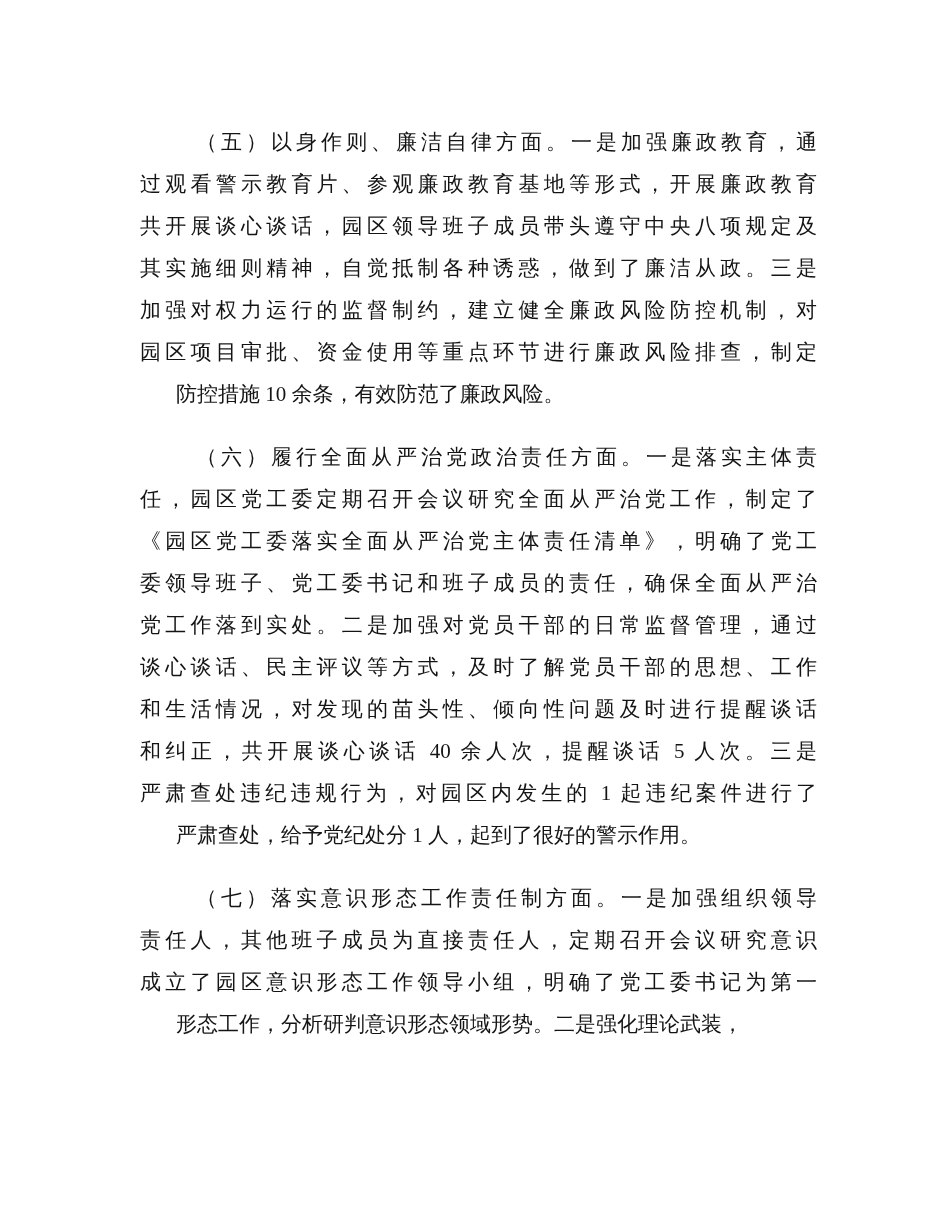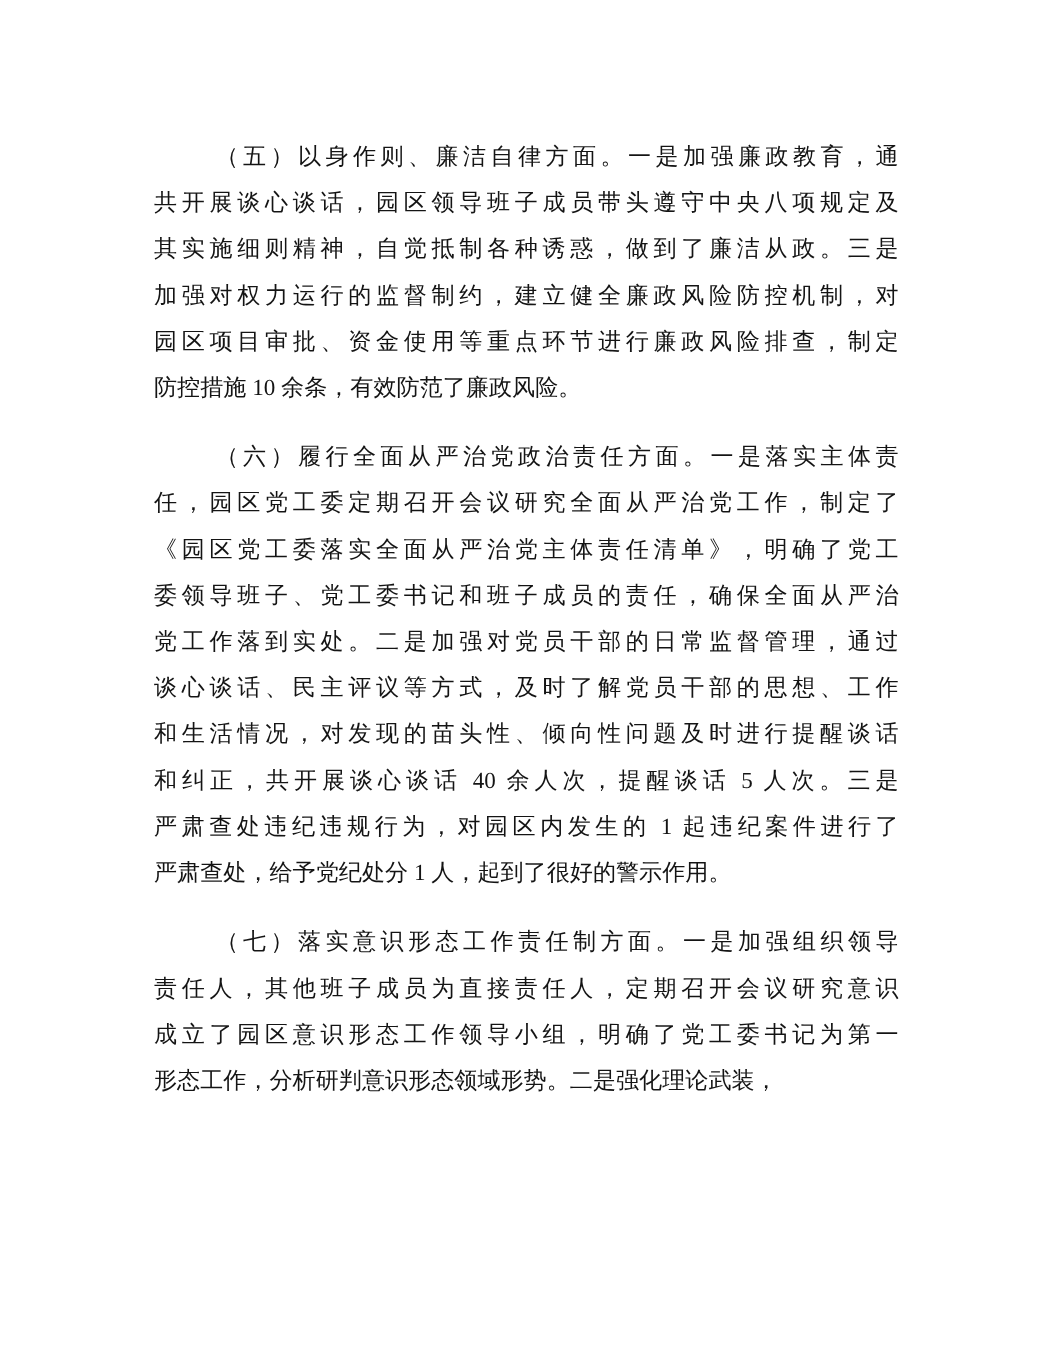--- a/index.html
+++ b/index.html
@@ -39,29 +39,31 @@
     text-align: justify;
     text-align-last: justify;
     text-justify: inter-character;
     letter-spacing: 0;
   }
   .line.first {
     text-indent: 56px;
   }
   .line.last {
     text-align-last: left;
+    margin-left: 36px;
   }
 </style>
 </head>
 <body>
 
 <div class="page">
   <div class="doc-body" style="color: rgb(20, 20, 20);">
       <div class="paragraph">
         <div class="line first">（五）以身作则、廉洁自律方面。一是加强廉政教育，通</div>
+        <div class="line">过观看警示教育片、参观廉政教育基地等形式，开展廉政教育</div>
         <div class="line">共开展谈心谈话，园区领导班子成员带头遵守中央八项规定及</div>
         <div class="line">其实施细则精神，自觉抵制各种诱惑，做到了廉洁从政。三是</div>
         <div class="line">加强对权力运行的监督制约，建立健全廉政风险防控机制，对</div>
         <div class="line">园区项目审批、资金使用等重点环节进行廉政风险排查，制定</div>
         <div class="line last">防控措施 10 余条，有效防范了廉政风险。</div>
       </div>
       <div class="paragraph">
         <div class="line first">（六）履行全面从严治党政治责任方面。一是落实主体责</div>
         <div class="line">任，园区党工委定期召开会议研究全面从严治党工作，制定了</div>
         <div class="line">《园区党工委落实全面从严治党主体责任清单》，明确了党工</div>

